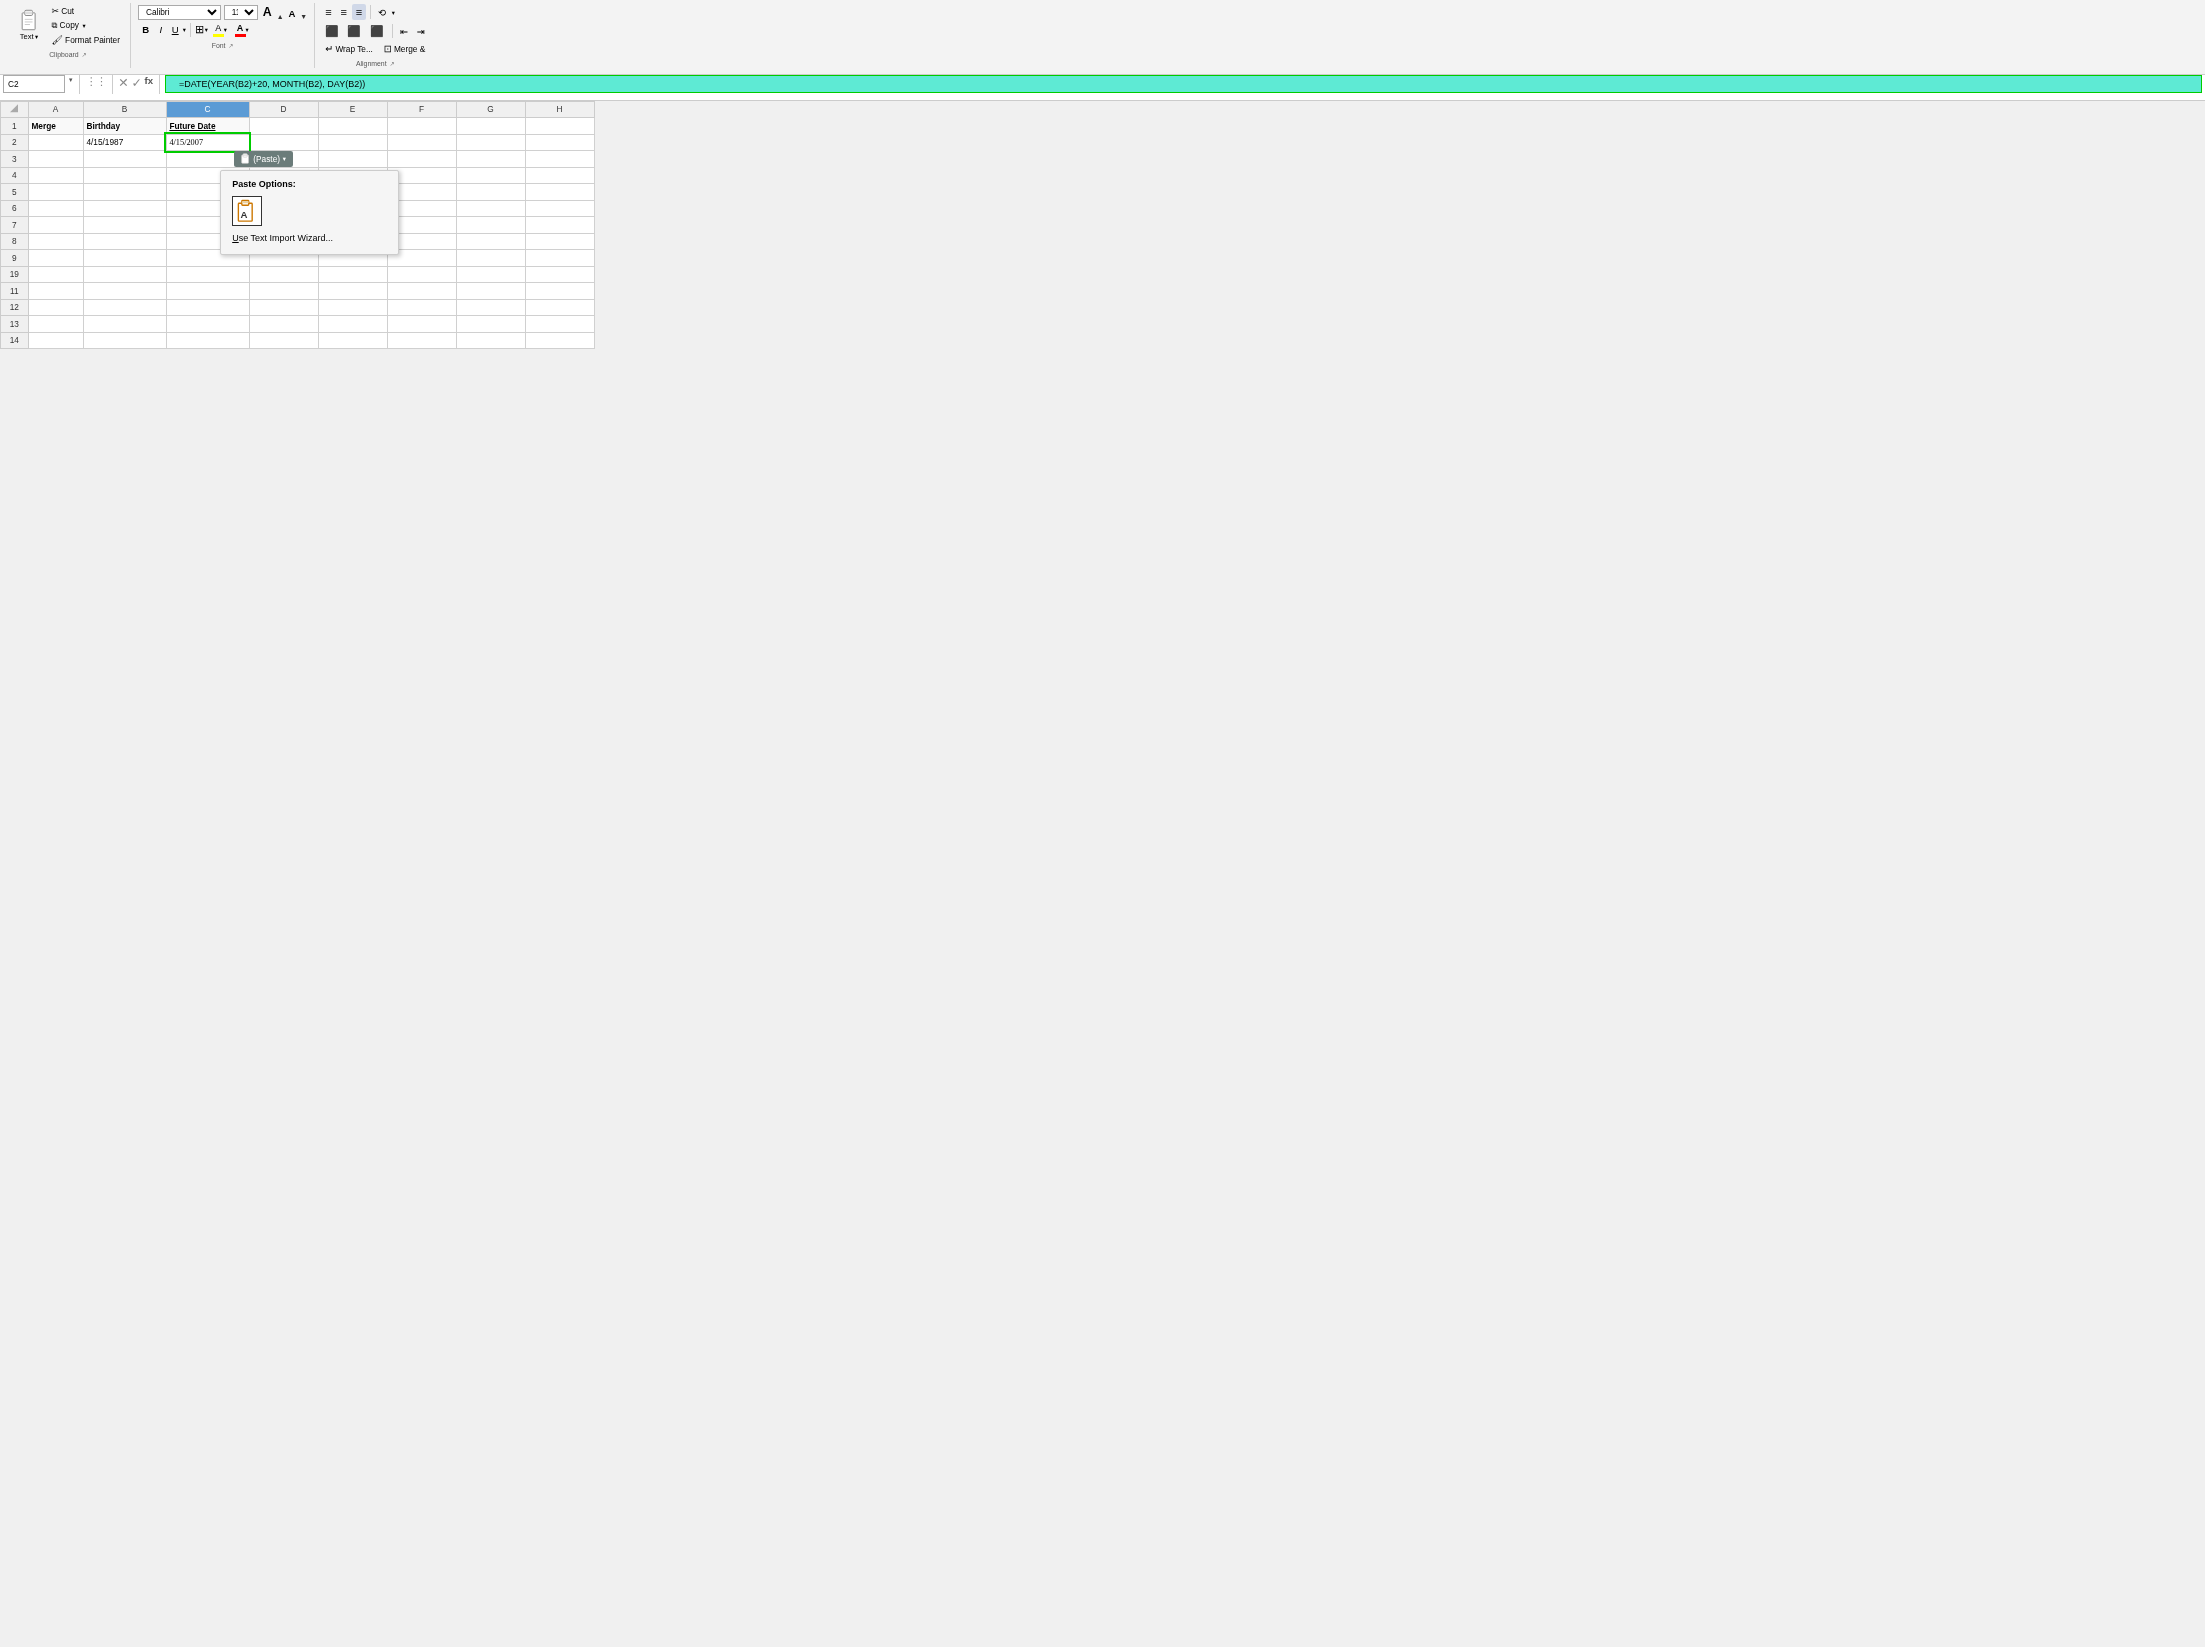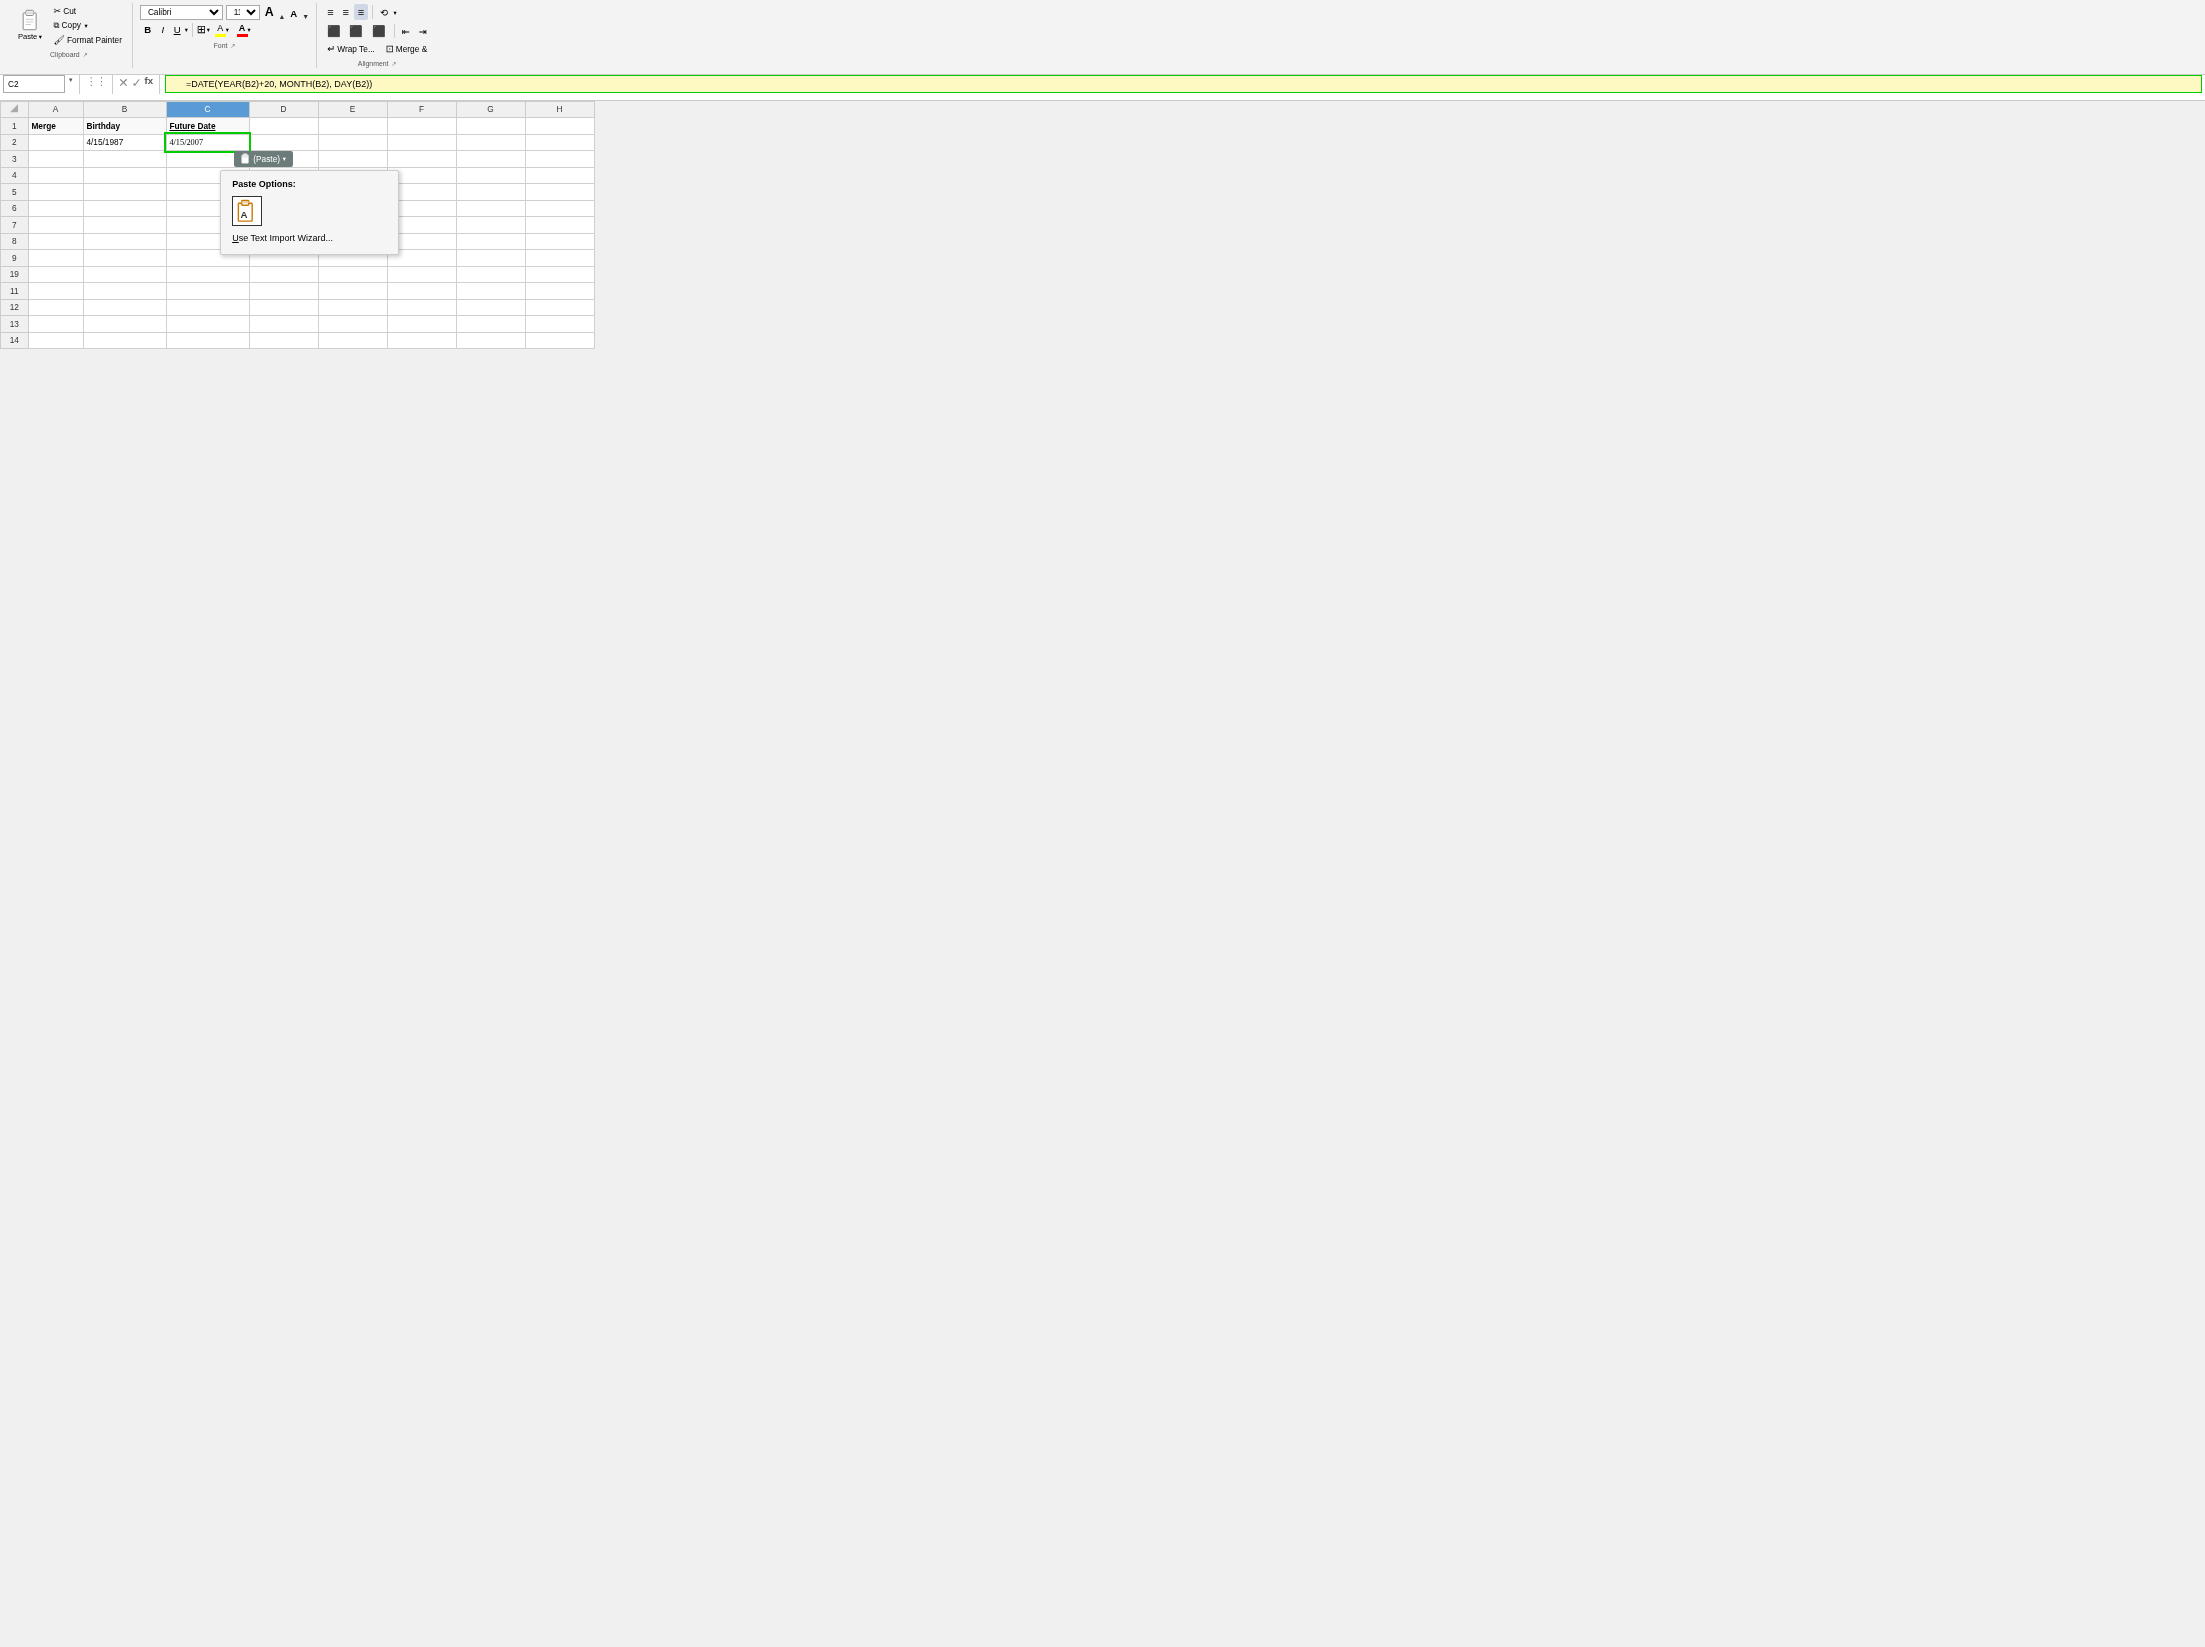--- a/index.html
+++ b/index.html
@@ -132,23 +132,23 @@
 
     .name-box-dropdown { font-size: 6.9px; color: #555; cursor: pointer; padding: 1.4px; }
     .formula-cancel { color: #888; cursor: pointer; font-size: 12.4px; }
     .formula-confirm { color: #888; cursor: pointer; font-size: 12.4px; }
     .formula-fx { color: #555; cursor: pointer; font-size: 9.6px; font-weight: bold; }
 
     .formula-input {
       flex: 1;
       height: 18px;
       border: 1.4px solid #00cc00;
-      background: #fef9c3;
+      background: #5eead4;
       font-size: 9px;
-      padding: 0 20px;
+      padding: 0 13px;
       color: #000;
     }
 
     
     .spreadsheet-container {
       overflow: auto;
     }
 
     .spreadsheet {
       border-collapse: collapse;
@@ -301,21 +301,21 @@
       <div class="ribbon-btn-large">
         <svg class="clipboard-svg" viewBox="0 0 28 34" fill="none" xmlns="http://www.w3.org/2000/svg">
           <rect x="4" y="6" width="20" height="26" rx="1" fill="white" stroke="#888" stroke-width="1.5"></rect>
           <rect x="8" y="2" width="12" height="8" rx="2" fill="white" stroke="#888" stroke-width="1.5"></rect>
           <rect x="8" y="4" width="12" height="4" rx="1" fill="#ddd"></rect>
           <line x1="8" y1="16" x2="20" y2="16" stroke="#bbb" stroke-width="1.2"></line>
           <line x1="8" y1="20" x2="20" y2="20" stroke="#bbb" stroke-width="1.2"></line>
           <line x1="8" y1="24" x2="16" y2="24" stroke="#bbb" stroke-width="1.2"></line>
         </svg>
         <div style="display:flex;align-items:center;gap:1.4px">
-          <span>Paste</span>
+          <span>Text</span>
           <span style="font-size:6.2px">▾</span>
         </div>
       </div>
 
       <div style="display:flex;flex-direction:column;gap:1.4px">
         <div class="ribbon-btn-small">
           <span style="font-size:9px">✂</span>
           <span>Cut</span>
         </div>
         <div class="ribbon-btn-small">

